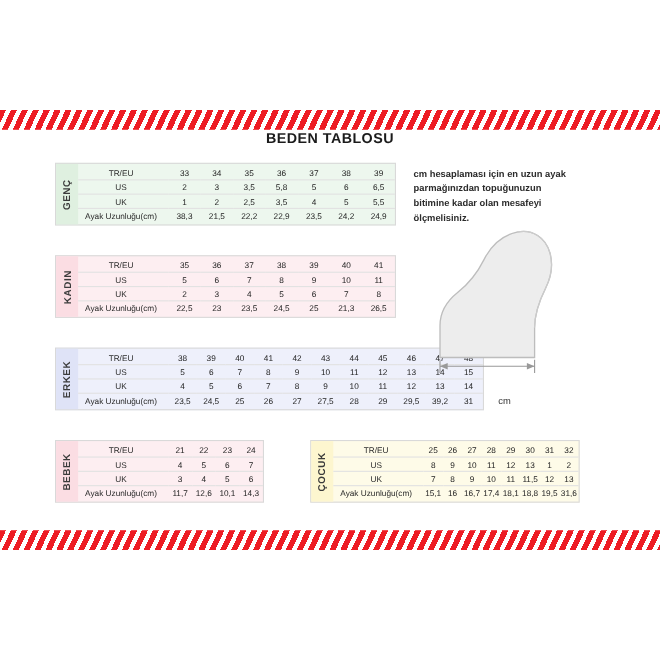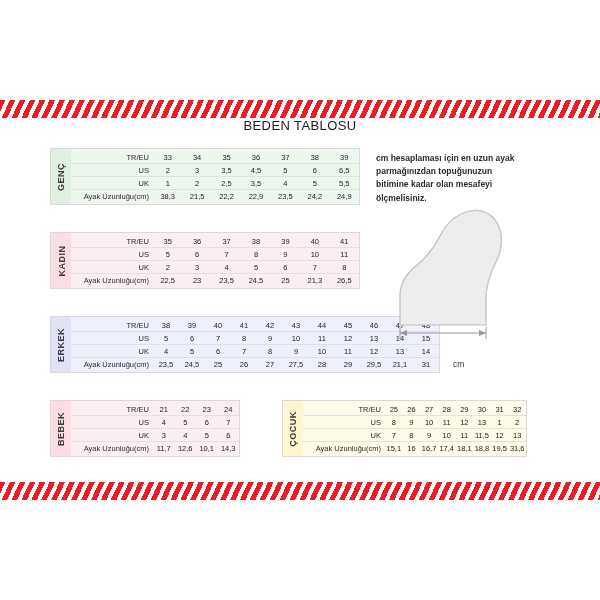--- a/index.html
+++ b/index.html
@@ -37,21 +37,21 @@
   .stripe-top { top: 100px; }
   .stripe-bottom { top: 482px; }
 
   .title {
     position: absolute;
     left: 0;
     top: 118px;
     width: 600px;
     text-align: center;
     font-size: 13px;
-    font-weight: normal;
+    font-weight: bold;
     color: #1b1b1b;
     letter-spacing: 0.4px;
   }
 
   .content {
     position: absolute;
     left: 0;
     top: 140px;
     width: 600px;
     height: 340px;
@@ -88,21 +88,21 @@
   }
   table.sizes td {
     font-size: 7.5px;
     color: #222;
     text-align: center;
     padding: 1.5px 0;
     border: none;
     white-space: nowrap;
   }
   table.sizes td.rowhead {
-    text-align: right;
+    text-align: center;
     padding-right: 4px;
     color: #2b2b2b;
     width: 78px;
   }
   table.sizes tr.sep td {
     border-bottom: 1px solid #e2e2e2;
   }
   .tablewrap {
     flex: 1;
     display: flex;
@@ -185,21 +185,21 @@
             <td>36</td>
             <td>37</td>
             <td>38</td>
             <td>39</td>
           </tr>
           <tr class="sep">
             <td class="rowhead">US</td>
             <td>2</td>
             <td>3</td>
             <td>3,5</td>
-            <td>4,5</td>
+            <td>5,8</td>
             <td>5</td>
             <td>6</td>
             <td>6,5</td>
           </tr>
           <tr class="sep">
             <td class="rowhead">UK</td>
             <td>1</td>
             <td>2</td>
             <td>2,5</td>
             <td>3,5</td>
@@ -327,21 +327,21 @@
             <td class="rowhead">Ayak Uzunluğu(cm)</td>
             <td>23,5</td>
             <td>24,5</td>
             <td>25</td>
             <td>26</td>
             <td>27</td>
             <td>27,5</td>
             <td>28</td>
             <td>29</td>
             <td>29,5</td>
-            <td>21,1</td>
+            <td>39,2</td>
             <td>31</td>
           </tr>
         </tbody>
           </table>
       </div>
     </div>
 
     <div class="block t-bebek" id="block-bebek">
       <div class="sidelabel">
         <span>BEBEK</span>

